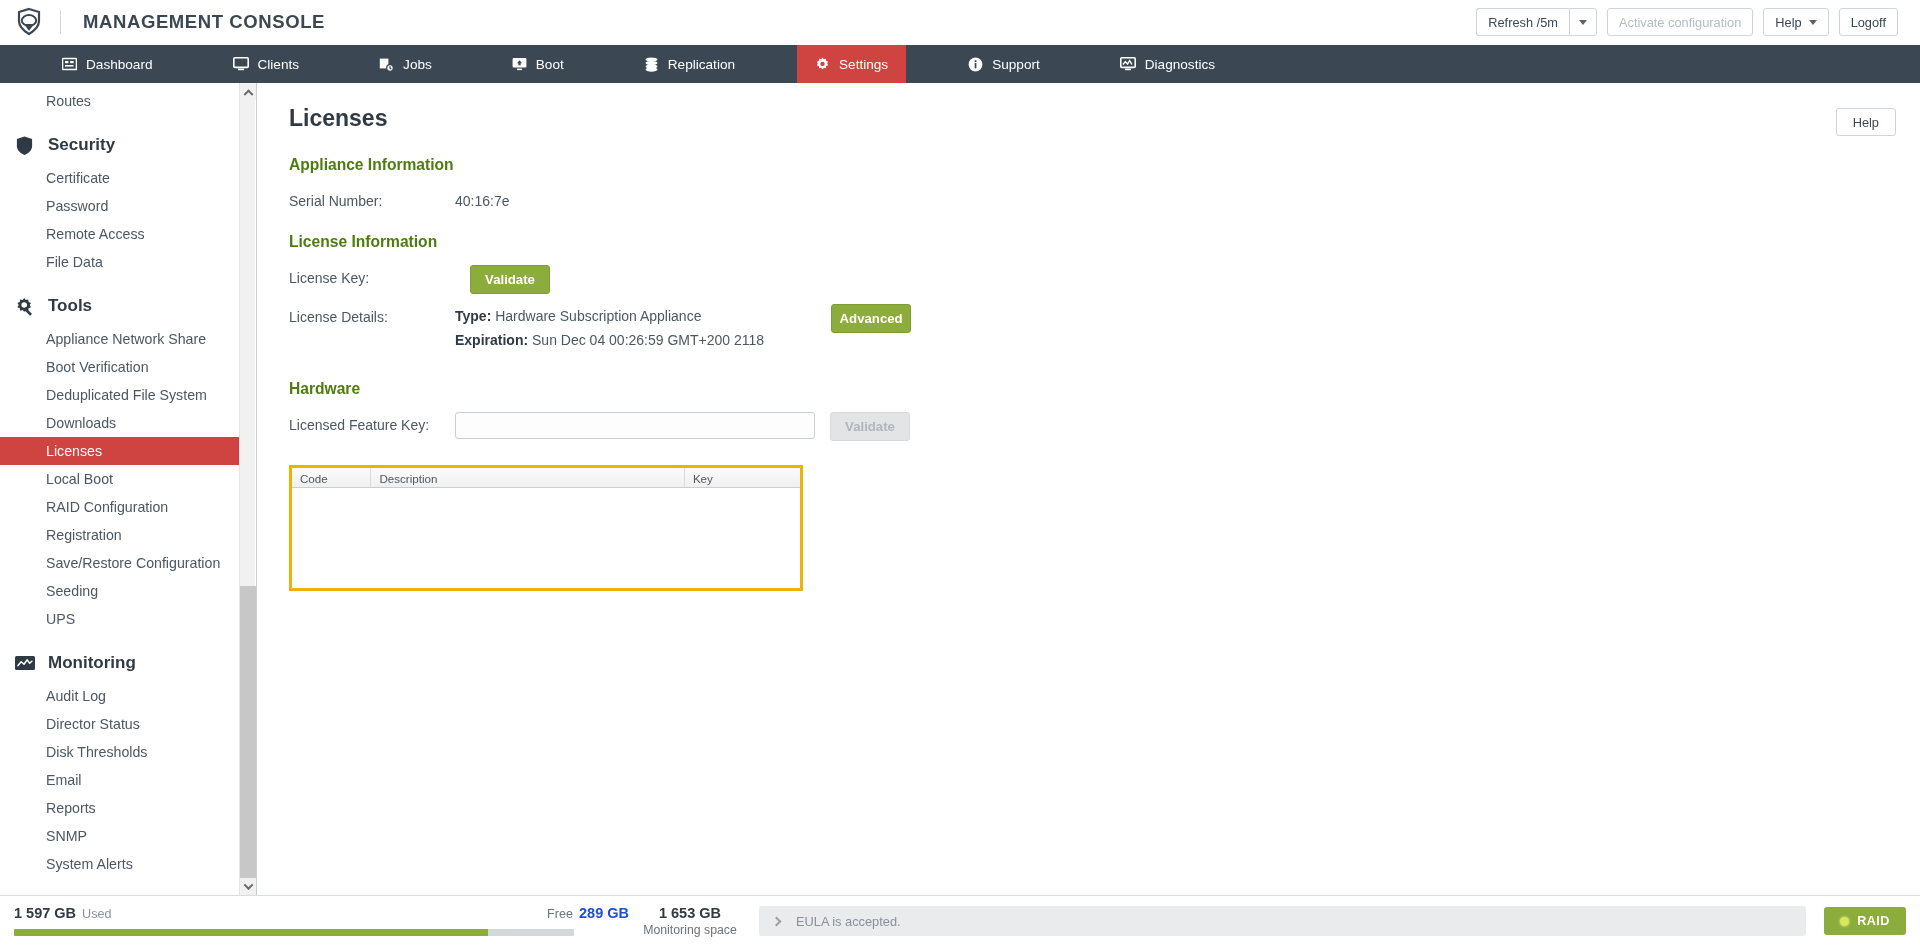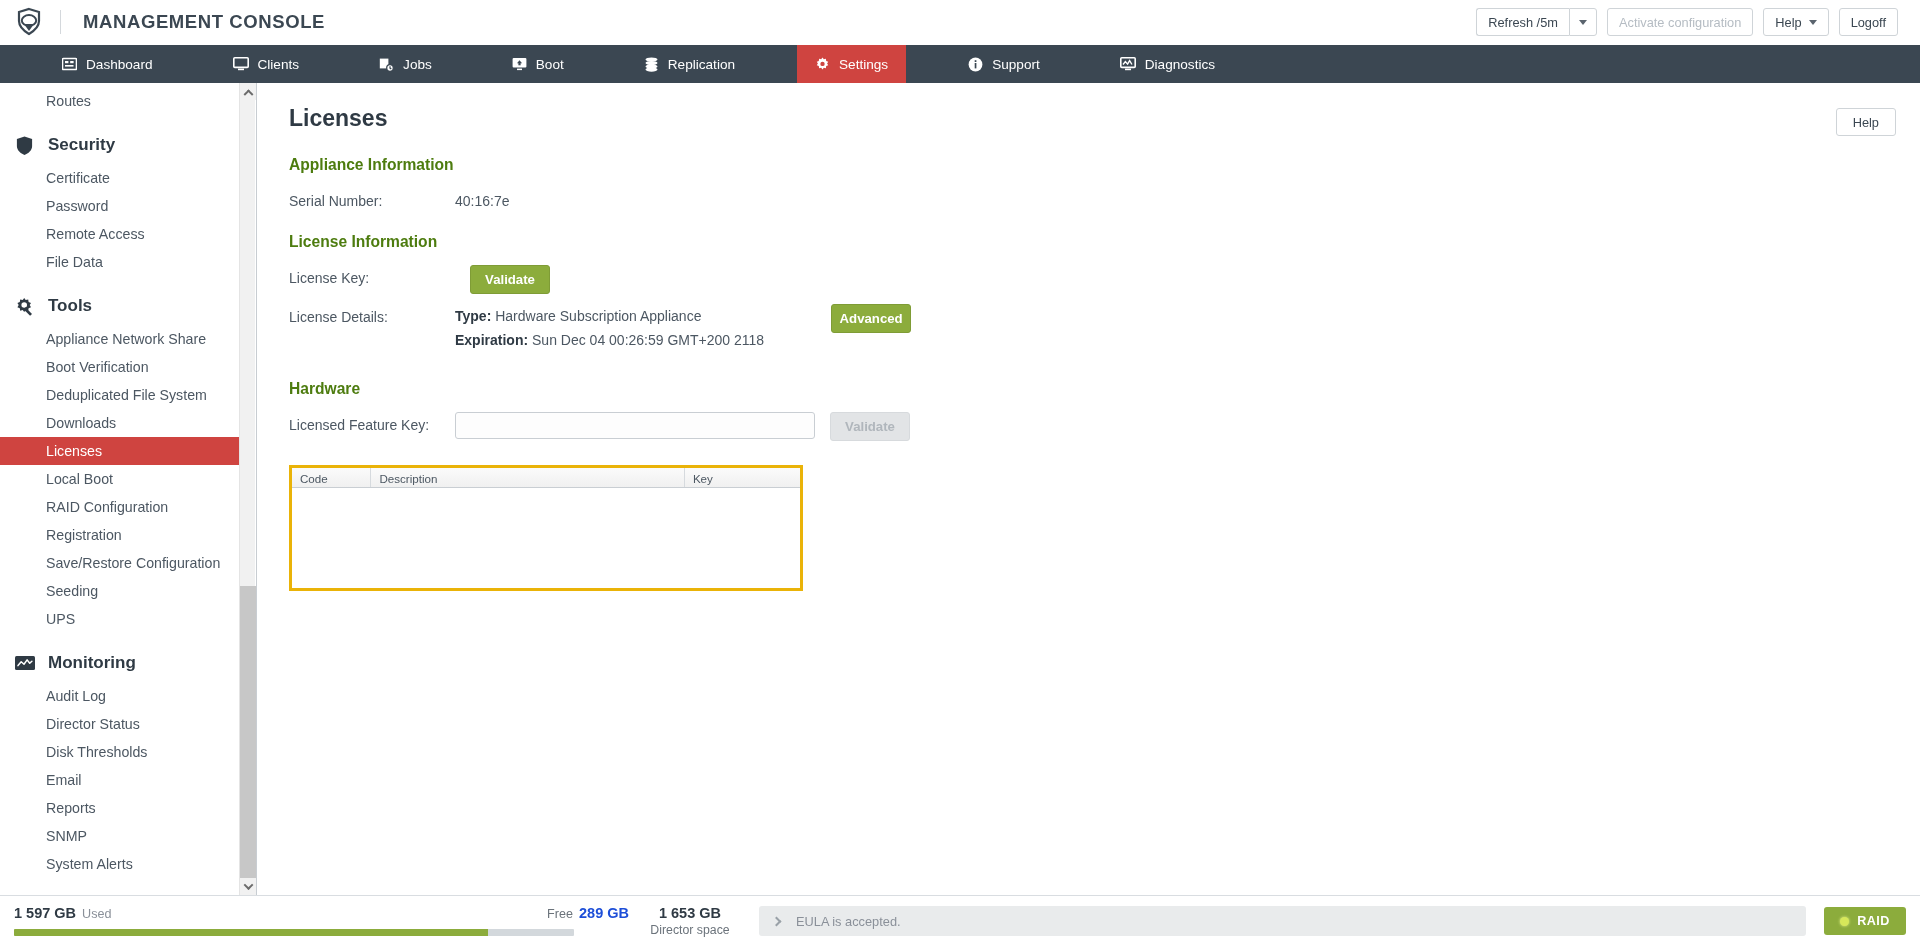--- a/index.html
+++ b/index.html
@@ -665,21 +665,21 @@
         <span class="free-val">289 GB</span>
       </span>
     </div>
     <div id="storage-bar">
       <div id="storage-bar-fill" style="width: 84.6%;"></div>
     </div>
   </div>
 
   <div id="protected-block">
     <span class="prot-val">1 653 GB</span>
-    <span class="prot-lbl">Director space</span>
+    <span class="prot-lbl">Monitoring space</span>
   </div>
 
   <div id="eula-bar">
     <span class="eula-chev"></span>
     <span id="eula-text">EULA is accepted.</span>
   </div>
 
   <div id="raid-badge">
     <span class="raid-dot" style="background: rgb(214, 232, 90);"></span>
     <span id="raid-label">RAID</span>

